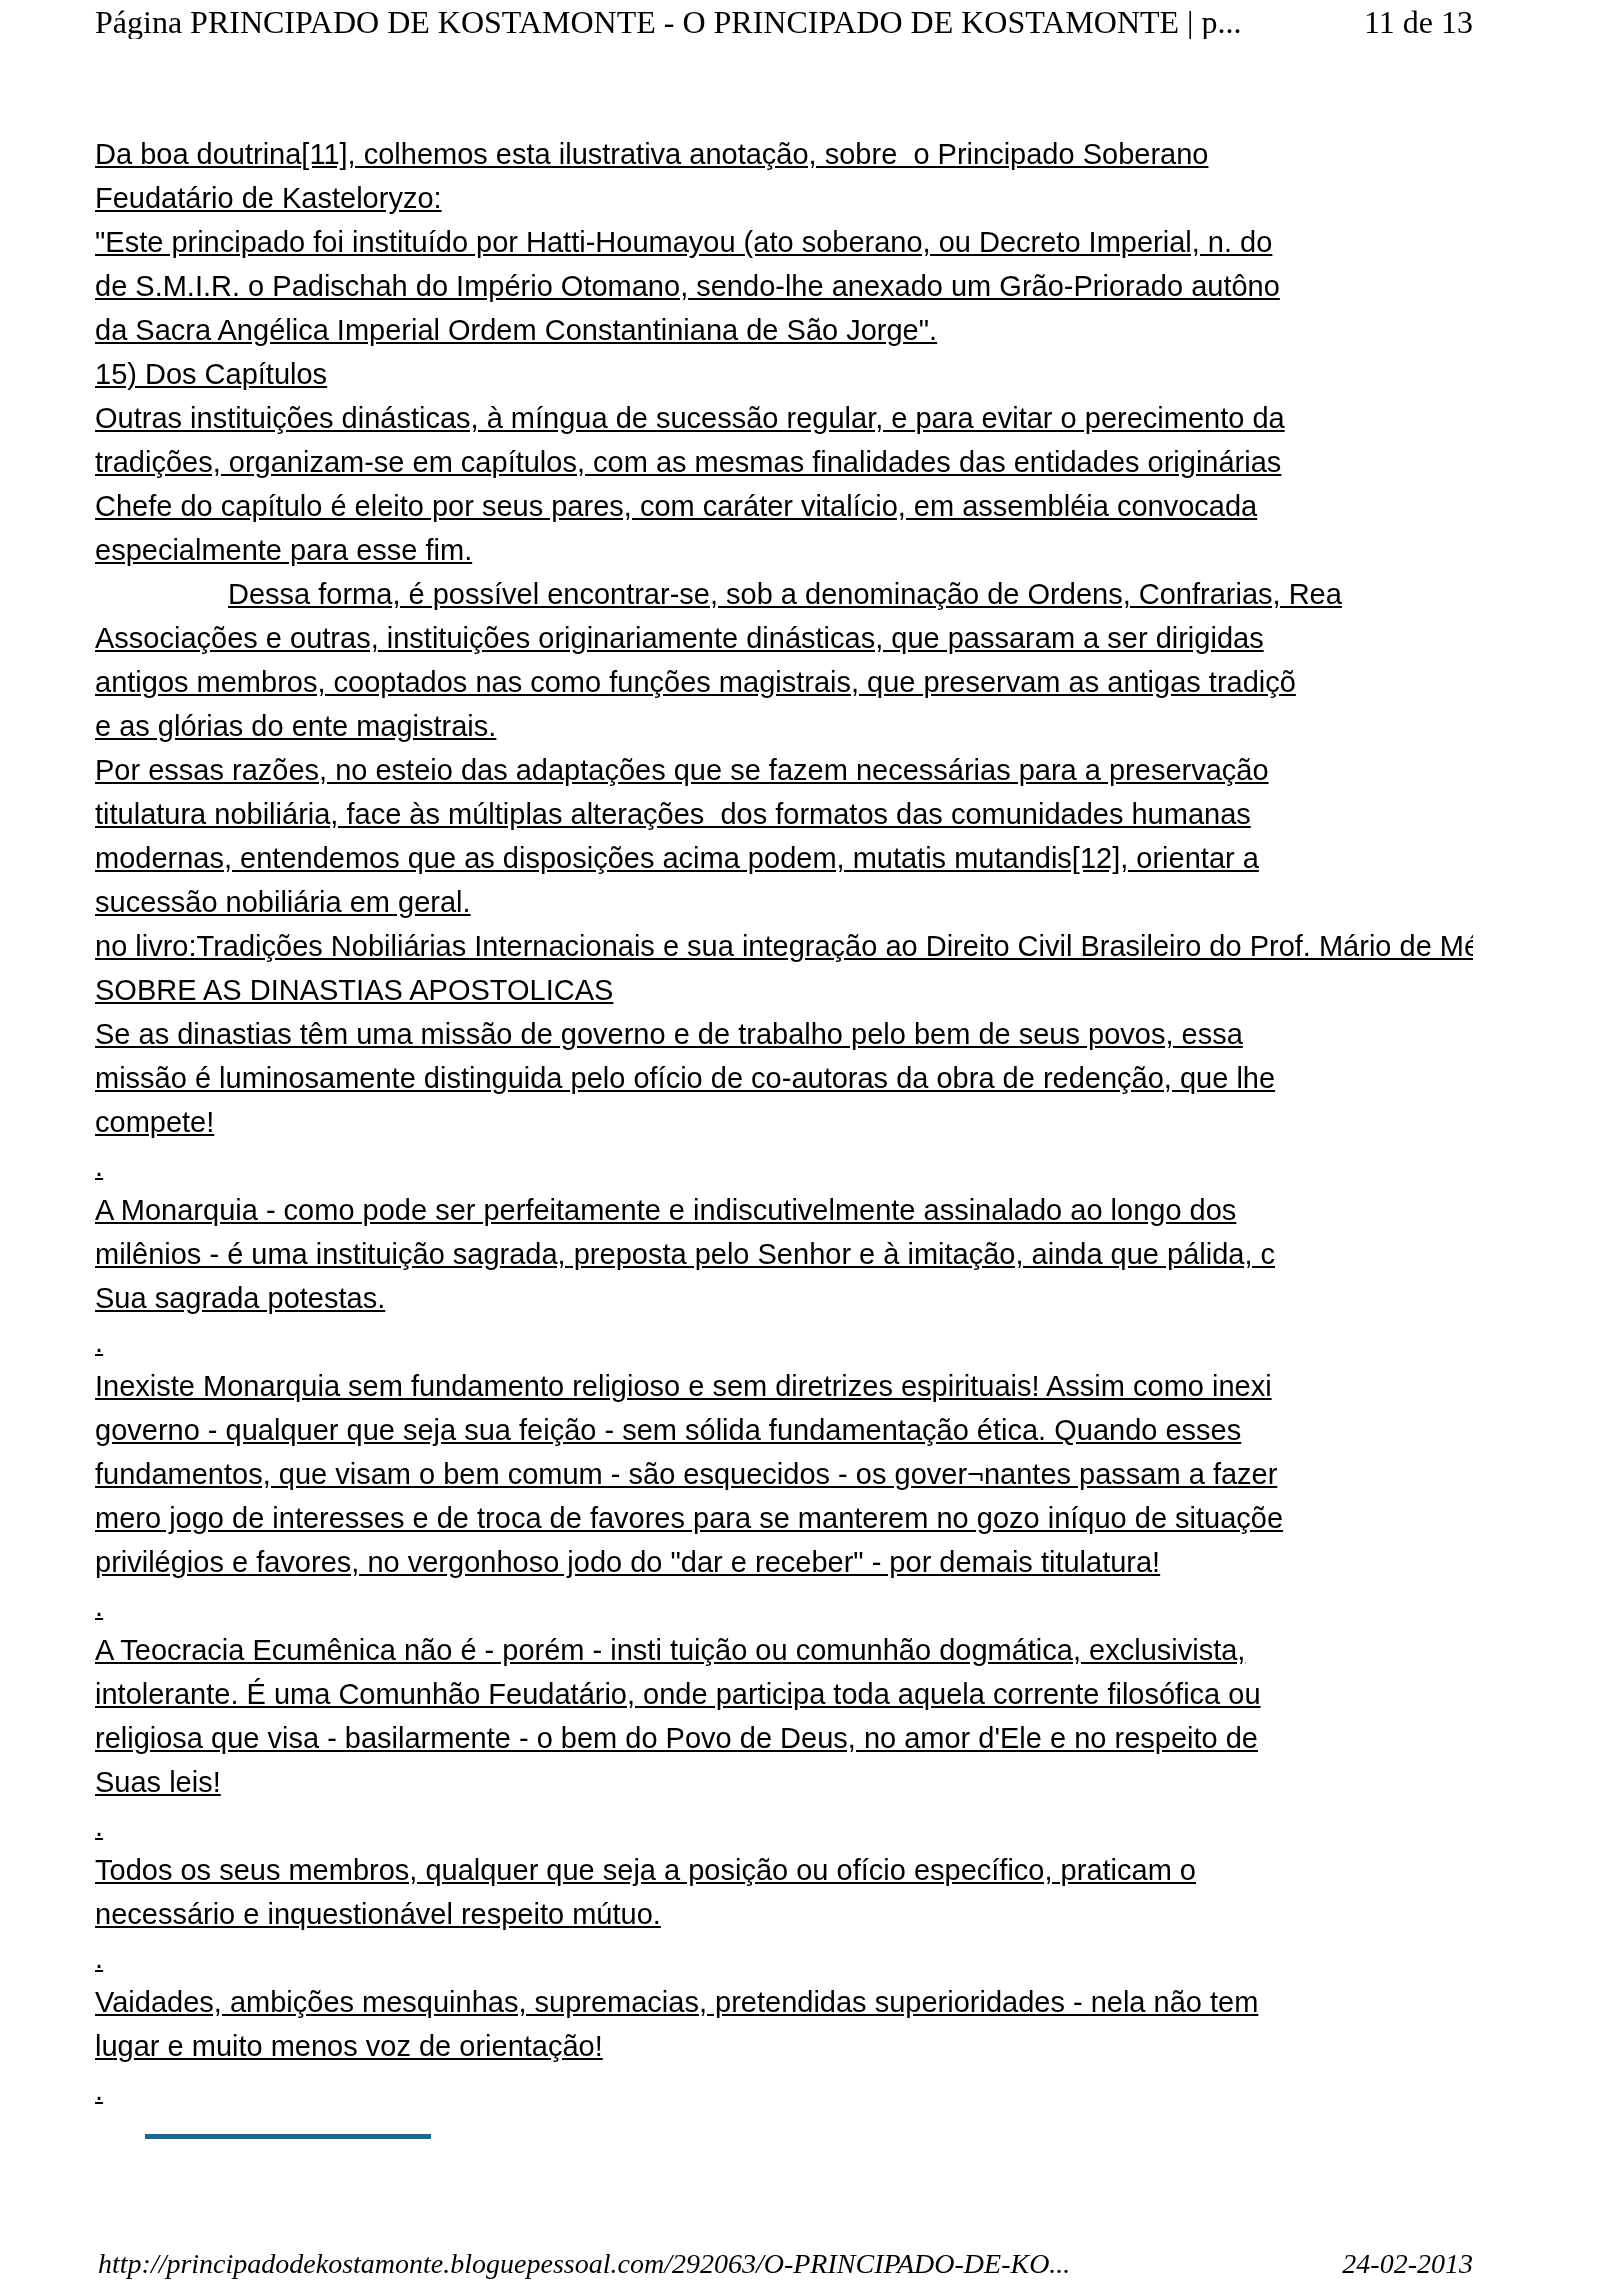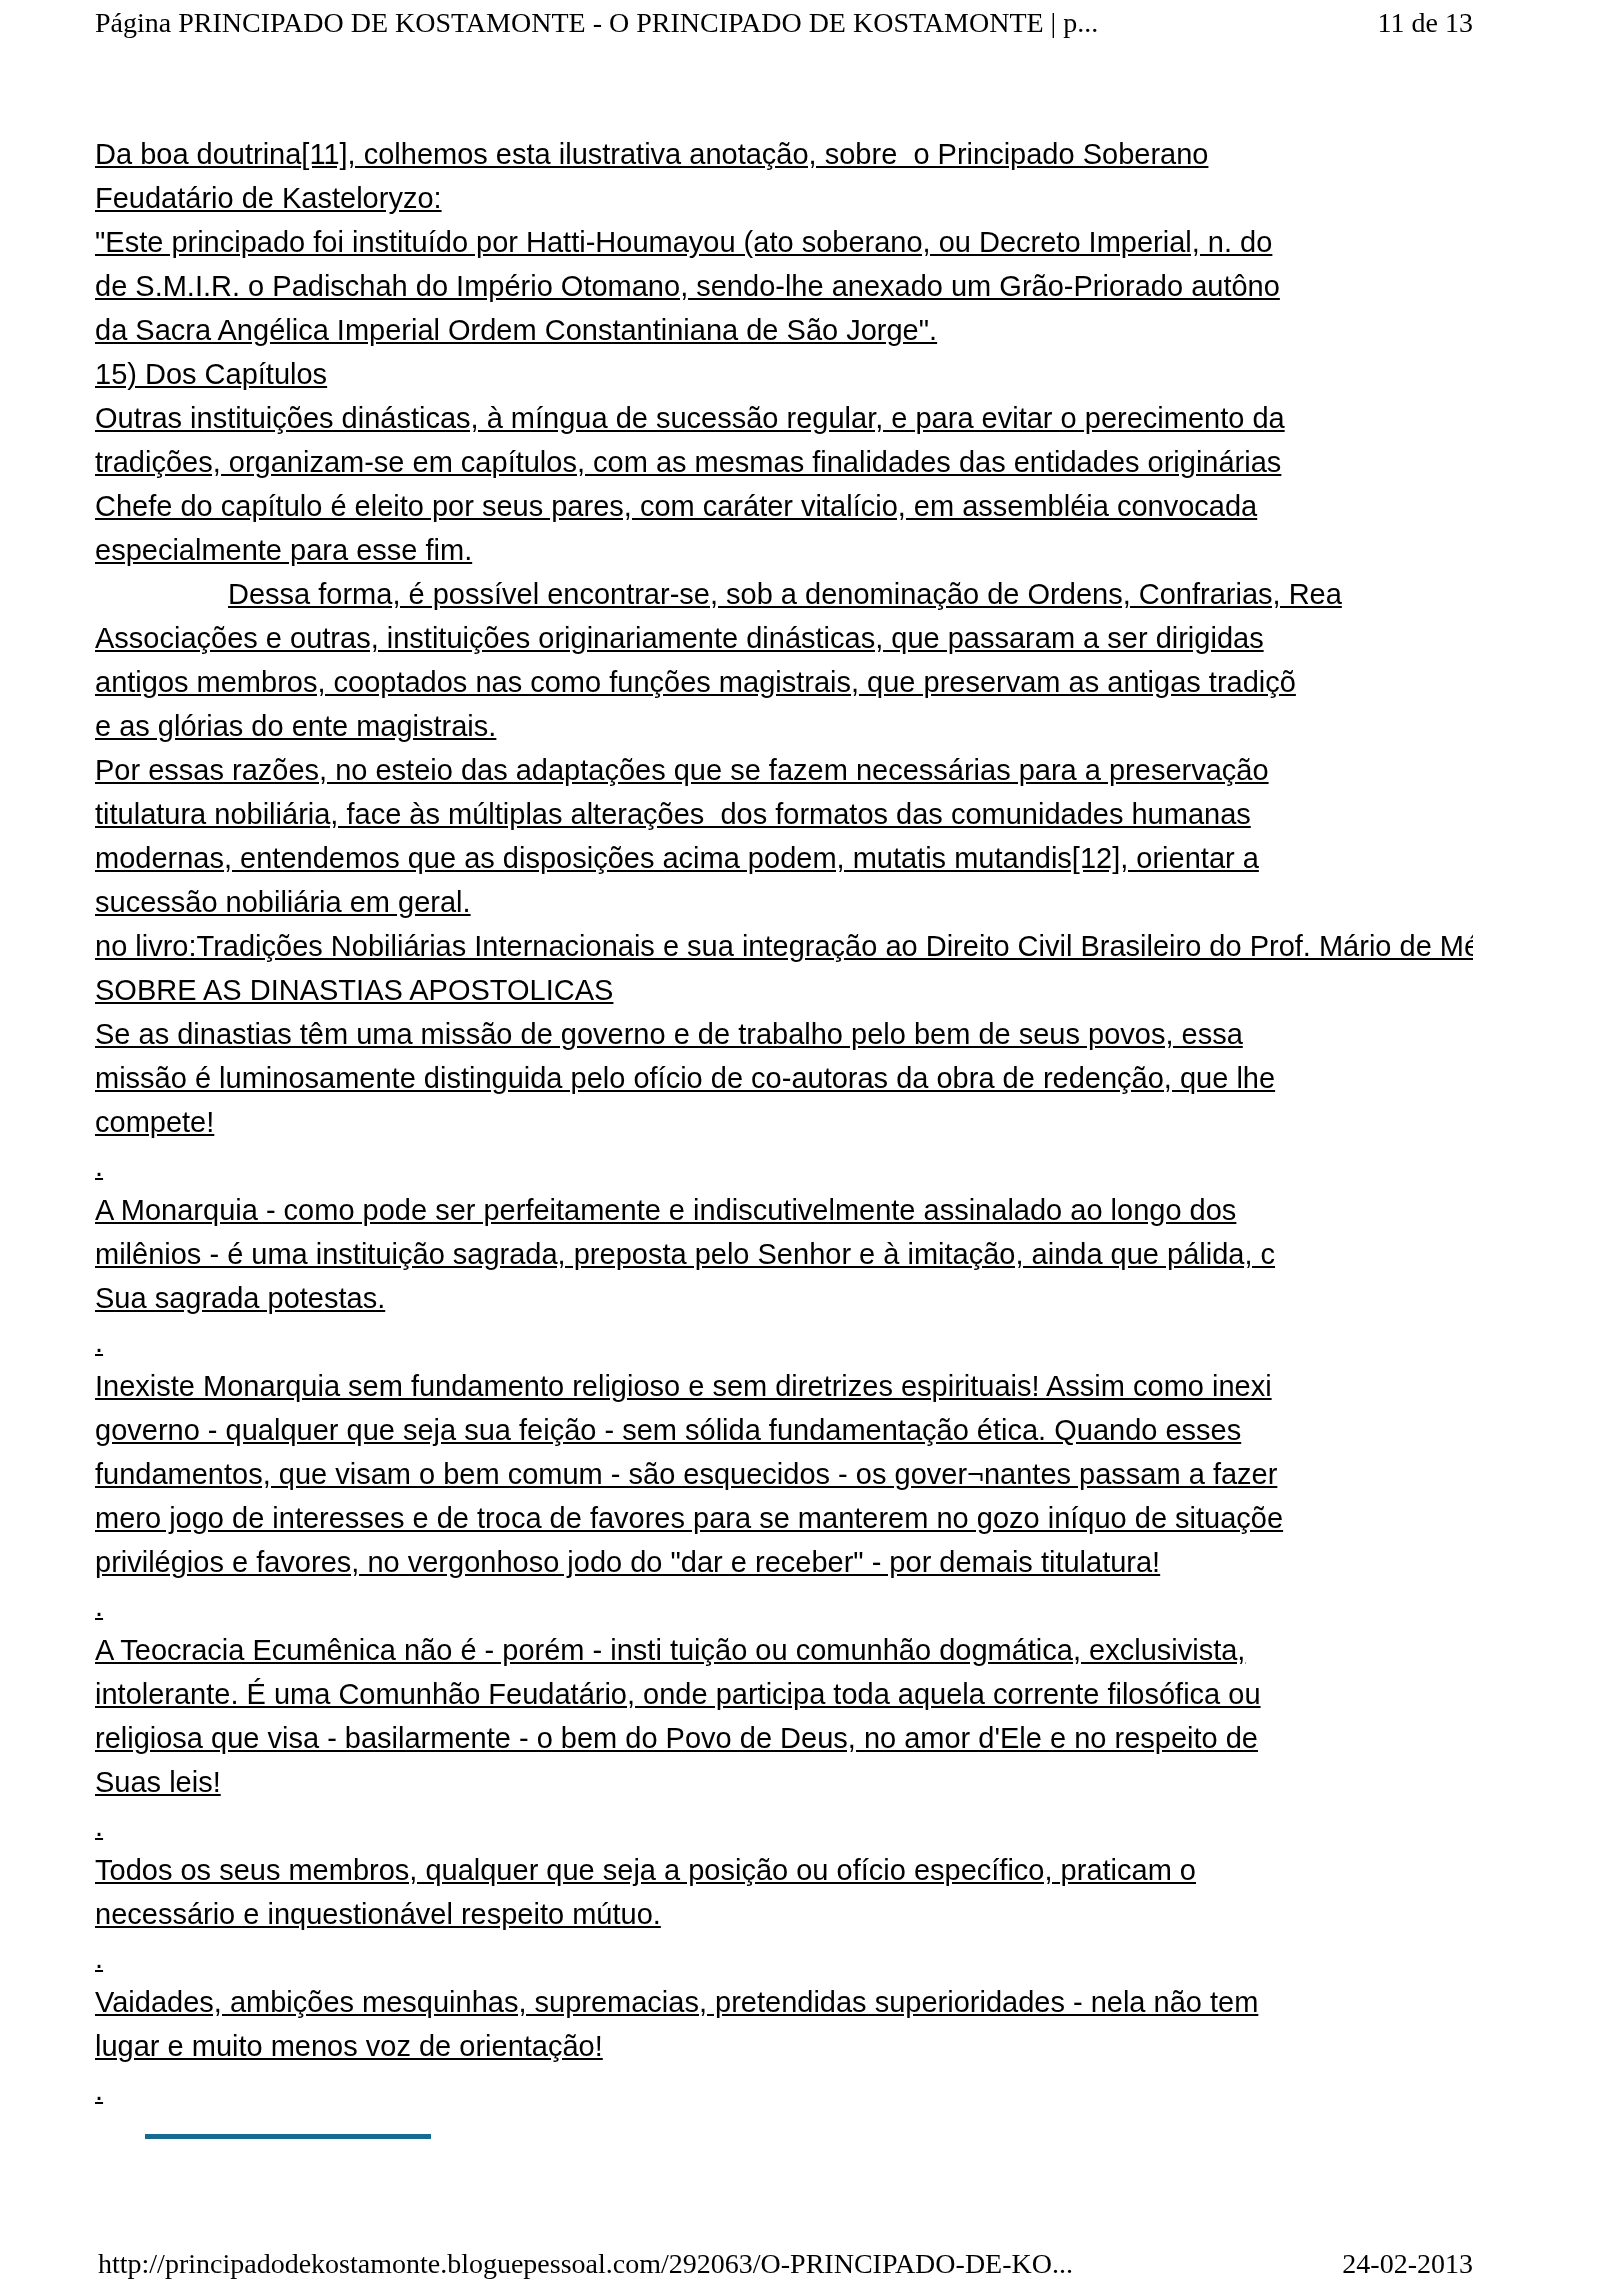--- a/index.html
+++ b/index.html
@@ -8,27 +8,27 @@
     background:#ffffff;
     position:relative;
     font-family:"Liberation Sans", sans-serif;
     color:#000;
     overflow:hidden;
   }
   .print-header{
     position:absolute;left:95px;top:5.9px;width:1378px;
     display:flex;justify-content:space-between;align-items:baseline;
     font-family:"Liberation Serif", serif;
-    font-size:28px;line-height:33px;white-space:pre;overflow:hidden;
+    font-size:32px;line-height:33px;white-space:pre;overflow:hidden;
   }
   .print-footer{
     position:absolute;left:98px;top:2247px;width:1375px;
     display:flex;justify-content:space-between;align-items:flex-end;
     font-family:"Liberation Serif", serif;
-    font-size:28px;line-height:33px;white-space:pre;overflow:hidden;
+    font-size:28px;line-height:33px;white-space:pre;overflow:hidden;font-style:italic;
   }
   .doc-body{
     position:absolute;left:95px;top:132px;width:1378px;
     overflow:hidden;
   }
   .line{
     height:44px;line-height:44px;
     font-size:29px;
     white-space:pre;
     overflow:hidden;

